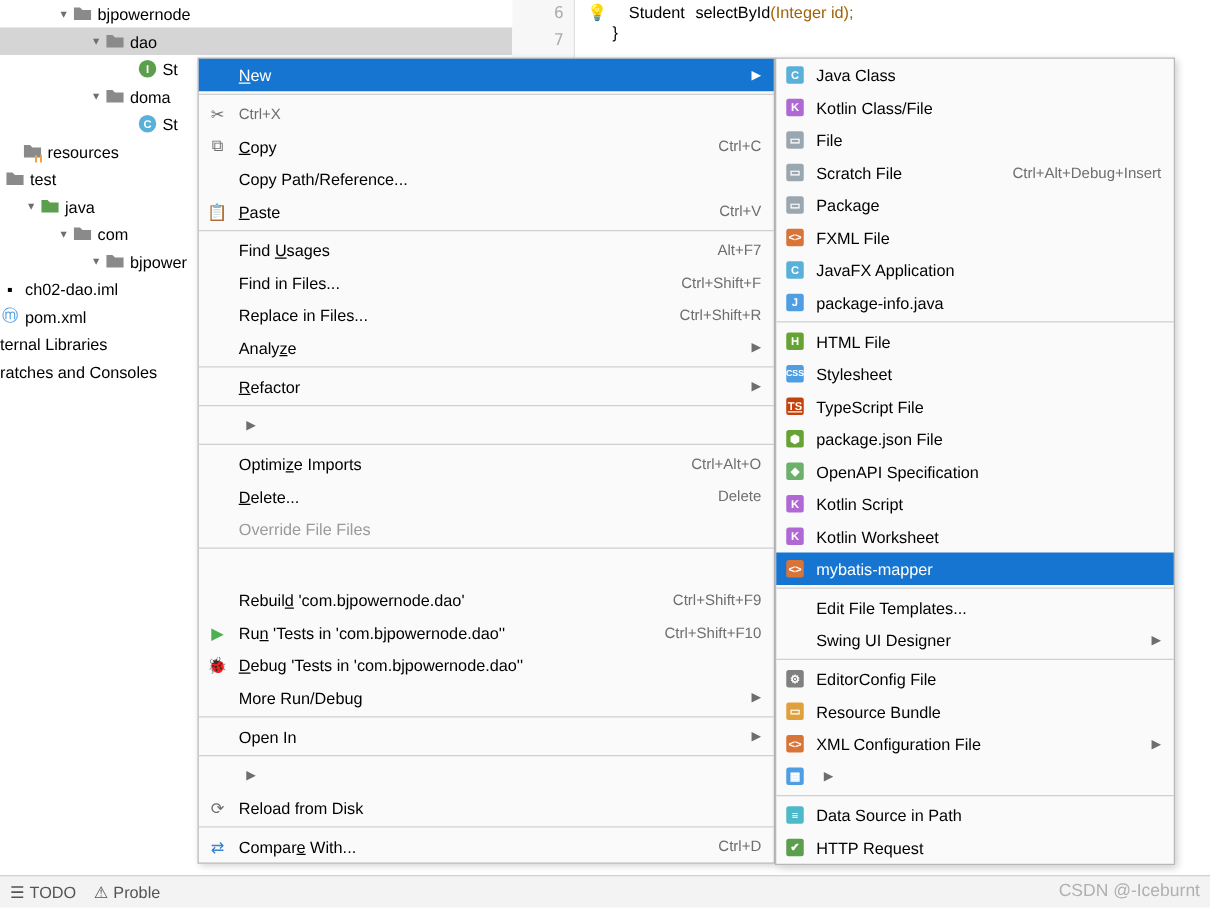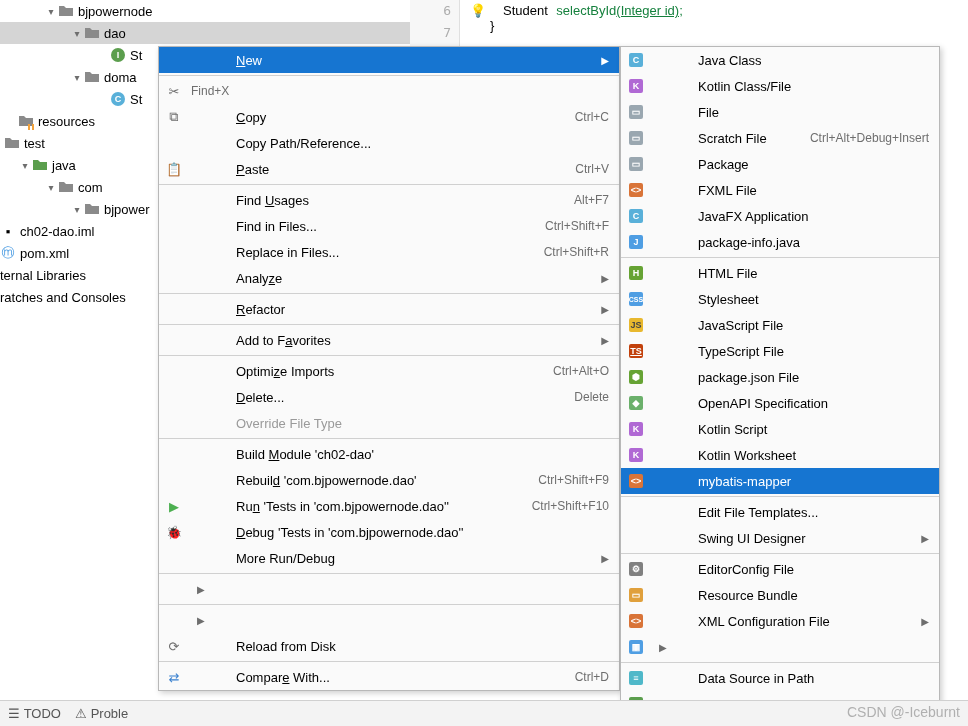--- a/index.html
+++ b/index.html
@@ -14,28 +14,28 @@
 .circle-c { width:14px;height:14px;border-radius:50%;background:#59b0d9;color:#fff;font-size:9px;font-weight:bold;display:flex;align-items:center;justify-content:center; }
 .circle-i { width:14px;height:14px;border-radius:50%;background:#5b9e4d;color:#fff;font-size:9px;font-weight:bold;display:flex;align-items:center;justify-content:center; }
 .res-ico { position:relative; }
 .res-stripes { position:absolute;right:-2px;bottom:-1px;width:8px;height:6px;background:repeating-linear-gradient(90deg,#f2a23c 0 2px,transparent 2px 4px); }
 .editor { position:absolute; left:410px; top:0; right:0; height:50px; background:#fff; }
 .gutter { position:absolute; left:0; top:0; width:50px; background:#f7f7f7; border-right:1px solid #e0e0e0; height:50px; }
 .gnum { height:22px; line-height:22px; text-align:right; padding-right:8px; color:#adadad; font-family:Consolas,monospace; font-size:13px; }
 .code { position:absolute; left:60px; top:2px; font-family:Consolas,monospace; font-size:14px; }
 .code .bulb { color:#f2a23c; }
 .code .type { color:#000; }
-.code .method { color:#15803d; }
-.code .paren { color:#15803d;text-decoration:underline; }
+.code .method { color:#000000; }
+.code .paren { color:#a16207; }
 .brace { color:#000; padding-left:20px; }
 .menu1 { position:absolute; left:158px; top:46px; width:462px; background:#fafafa; border:1px solid #b8b8b8; box-shadow:2px 2px 6px rgba(0,0,0,0.2); }
 .menu2 { position:absolute; left:620px; top:46px; width:320px; background:#fafafa; border:1px solid #b8b8b8; box-shadow:2px 2px 6px rgba(0,0,0,0.2); }
 .mi { display:flex; align-items:center; height:26px; padding:0 10px 0 6px; }
 .mi .micon { width:18px; height:16px; margin-right:8px; display:flex; align-items:center; justify-content:center; color:#6e6e6e; }
-.mi .mlabel { flex:1;margin-left:45px; }
+.mi .mlabel { flex:1; }
 .mi .mshort { color:#6e6e6e; font-size:12px; }
 .mi .marrow { color:#6e6e6e; font-size:10px; margin-left:6px; }
 .mi.hl { background:#1675d1; color:#fff; }
 .mi.hl .mshort,.mi.hl .marrow { color:#fff; }
 .mi.dis { color:#9a9a9a; }
 .msep { height:1px; background:#d0d0d0; margin:2px 0; }
 .underline { text-decoration:underline; }
 .bottom-bar { position:absolute; left:0; bottom:0; right:0; height:26px; border-top:1px solid #d0d0d0; display:flex; align-items:center; padding-left:8px; gap:14px; background:#f3f3f3; }
 .bottom-bar .bitem { display:flex; align-items:center; gap:4px; color:#555; }
 .watermark { position:absolute; right:8px; bottom:6px; color:#b0b0b0; font-size:14px; }
@@ -165,21 +165,21 @@
 
 <div class="menu1">
   <div class="mi hl">
       <span class="micon"></span>
       <span class="mlabel"><span class="underline">N</span>ew</span>
       <span class="marrow">▶</span>
     </div>
   <div class="msep"></div>
   <div class="mi">
       <span class="micon">✂</span>
-      <span class="mshort">Find+X</span>
+      <span class="mshort">Ctrl+X</span>
     </div>
   <div class="mi">
       <span class="micon">⧉</span>
       <span class="mlabel"><span class="underline">C</span>opy</span>
       <span class="mshort">Ctrl+C</span>
     </div>
   <div class="mi">
       <span class="micon"></span>
       <span class="mlabel">Copy Path/Reference...</span>
     </div>
@@ -211,42 +211,40 @@
     </div>
   <div class="msep"></div>
   <div class="mi">
       <span class="micon"></span>
       <span class="mlabel"><span class="underline">R</span>efactor</span>
       <span class="marrow">▶</span>
     </div>
   <div class="msep"></div>
   <div class="mi">
       <span class="micon"></span>
-      <span class="mlabel">Add to F<span class="underline">a</span>vorites</span>
       <span class="marrow">▶</span>
     </div>
   <div class="msep"></div>
   <div class="mi">
       <span class="micon"></span>
       <span class="mlabel">Optimi<span class="underline">z</span>e Imports</span>
       <span class="mshort">Ctrl+Alt+O</span>
     </div>
   <div class="mi">
       <span class="micon"></span>
       <span class="mlabel"><span class="underline">D</span>elete...</span>
       <span class="mshort">Delete</span>
     </div>
   <div class="mi dis">
       <span class="micon"></span>
-      <span class="mlabel">Override File Type</span>
-    </div>
-  <div class="msep"></div>
-  <div class="mi">
-      <span class="micon"></span>
-      <span class="mlabel">Build <span class="underline">M</span>odule 'ch02-dao'</span>
+      <span class="mlabel">Override File Files</span>
+    </div>
+  <div class="msep"></div>
+  <div class="mi">
+      <span class="micon"></span>
     </div>
   <div class="mi">
       <span class="micon"></span>
       <span class="mlabel">Rebuil<span class="underline">d</span> 'com.bjpowernode.dao'</span>
       <span class="mshort">Ctrl+Shift+F9</span>
     </div>
   <div class="mi">
       <span class="micon" style="color:#4caf50">▶</span>
       <span class="mlabel">Ru<span class="underline">n</span> 'Tests in 'com.bjpowernode.dao''</span>
       <span class="mshort">Ctrl+Shift+F10</span>
@@ -256,20 +254,21 @@
       <span class="mlabel"><span class="underline">D</span>ebug 'Tests in 'com.bjpowernode.dao''</span>
     </div>
   <div class="mi">
       <span class="micon"></span>
       <span class="mlabel">More Run/Debug</span>
       <span class="marrow">▶</span>
     </div>
   <div class="msep"></div>
   <div class="mi">
       <span class="micon"></span>
+      <span class="mlabel">Open In</span>
       <span class="marrow">▶</span>
     </div>
   <div class="msep"></div>
   <div class="mi">
       <span class="micon"></span>
       <span class="marrow">▶</span>
     </div>
   <div class="mi">
       <span class="micon">⟳</span>
       <span class="mlabel">Reload from Disk</span>
@@ -337,26 +336,20 @@
       <span class="micon">
         <span class="sq h">H</span>
       </span>
       <span class="mlabel">HTML File</span>
     </div>
   <div class="mi">
       <span class="micon">
         <span class="sq css" style="font-size:7px">CSS</span>
       </span>
       <span class="mlabel">Stylesheet</span>
-    </div>
-  <div class="mi">
-      <span class="micon">
-        <span class="sq js">JS</span>
-      </span>
-      <span class="mlabel">JavaScript File</span>
     </div>
   <div class="mi">
       <span class="micon">
         <span class="sq ts">TS</span>
       </span>
       <span class="mlabel">TypeScript File</span>
     </div>
   <div class="mi">
       <span class="micon">
         <span class="sq pj">⬢</span>

